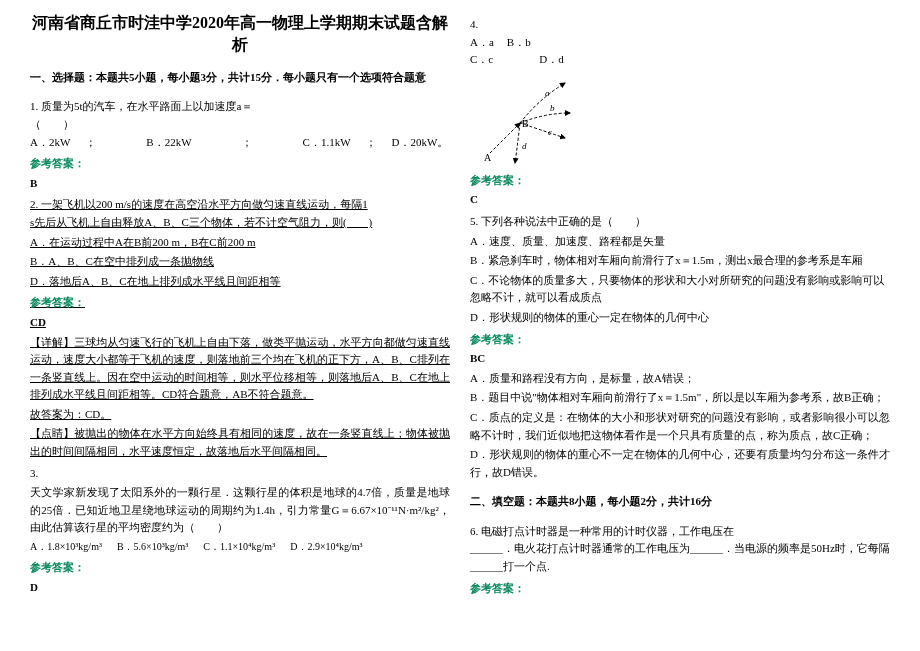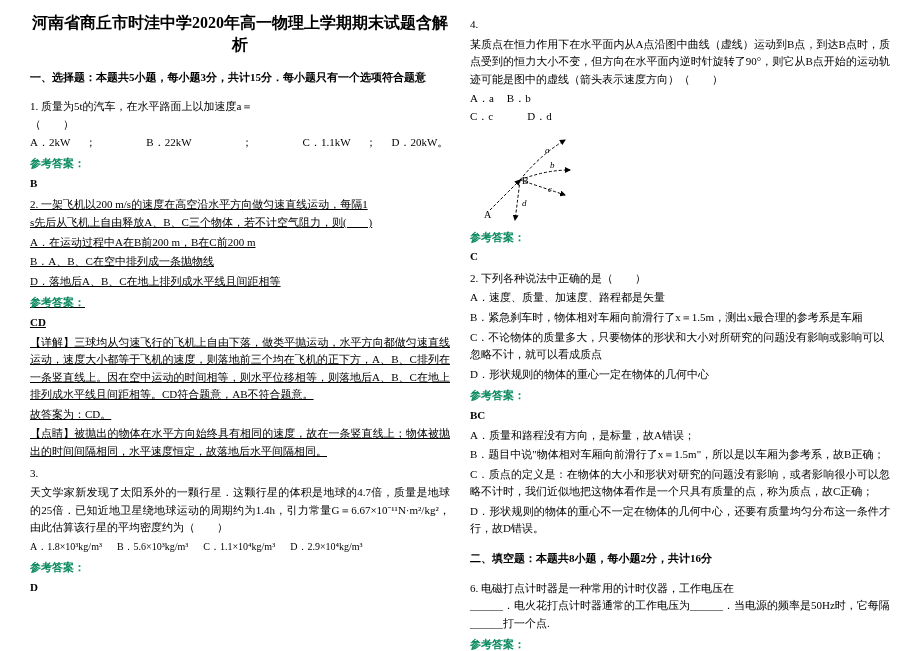--- a/index.html
+++ b/index.html
@@ -106,26 +106,25 @@
       <span>D．2.9×10⁴kg/m³</span>
     </div>
     <div class="answer-label">参考答案：</div>
     <div class="answer">D</div>
   </div>
 </div>
 
 <div class="column">
   <div class="question">
     <div>4.</div>
-    <div class="explanation">某质点在恒力作用下在水平面内从A点沿图中曲线（虚线）运动到B点，到达B点时，质点受到的恒力大小不变，但方向在水平面内逆时针旋转了90°，则它从B点开始的运动轨迹可能是图中的虚线（箭头表示速度方向）（　　）</div>
     <div style="display:flex;gap:13px;font-family:Liberation Serif, serif;">
       <span>A．a</span>
       <span>B．b</span>
     </div>
-    <div style="display:flex;gap:34px;">
+    <div style="display:flex;gap:46px;">
       <span>C．c</span>
       <span>D．d</span>
     </div>
 
     <div class="curve-diagram">
       <svg width="110" height="95" viewBox="0 0 110 95">
         <defs>
           <marker id="ah" markerWidth="6" markerHeight="6" refX="5" refY="3" orient="auto">
             <path d="M0,0 L6,3 L0,6 Z" fill="#000"></path>
           </marker>
@@ -142,21 +141,21 @@
         <text x="78" y="62" font-size="9" font-style="italic">c</text>
         <text x="52" y="76" font-size="9" font-style="italic">d</text>
       </svg>
     </div>
 
     <div class="answer-label">参考答案：</div>
     <div class="answer">C</div>
   </div>
 
   <div class="question">
-    <div>2. 下列各种说法中正确的是（　　）</div>
+    <div>5. 下列各种说法中正确的是（　　）</div>
     <div class="option-line">A．速度、质量、加速度、路程都是矢量</div>
     <div class="option-line">B．紧急刹车时，物体相对车厢向前滑行了x＝1.5m，测出x最合理的参考系是车厢</div>
     <div class="option-line">C．不论物体的质量多大，只要物体的形状和大小对所研究的问题没有影响或影响可以忽略不计，就可以看成质点</div>
     <div class="option-line">D．形状规则的物体的重心一定在物体的几何中心</div>
     <div class="answer-label">参考答案：</div>
     <div class="answer">BC</div>
     <div class="explanation">A．质量和路程没有方向，是标量，故A错误；</div>
     <div class="explanation">B．题目中说"物体相对车厢向前滑行了x＝1.5m"，所以是以车厢为参考系，故B正确；</div>
     <div class="explanation">C．质点的定义是：在物体的大小和形状对研究的问题没有影响，或者影响很小可以忽略不计时，我们近似地把这物体看作是一个只具有质量的点，称为质点，故C正确；</div>
     <div class="explanation">D．形状规则的物体的重心不一定在物体的几何中心，还要有质量均匀分布这一条件才行，故D错误。</div>

